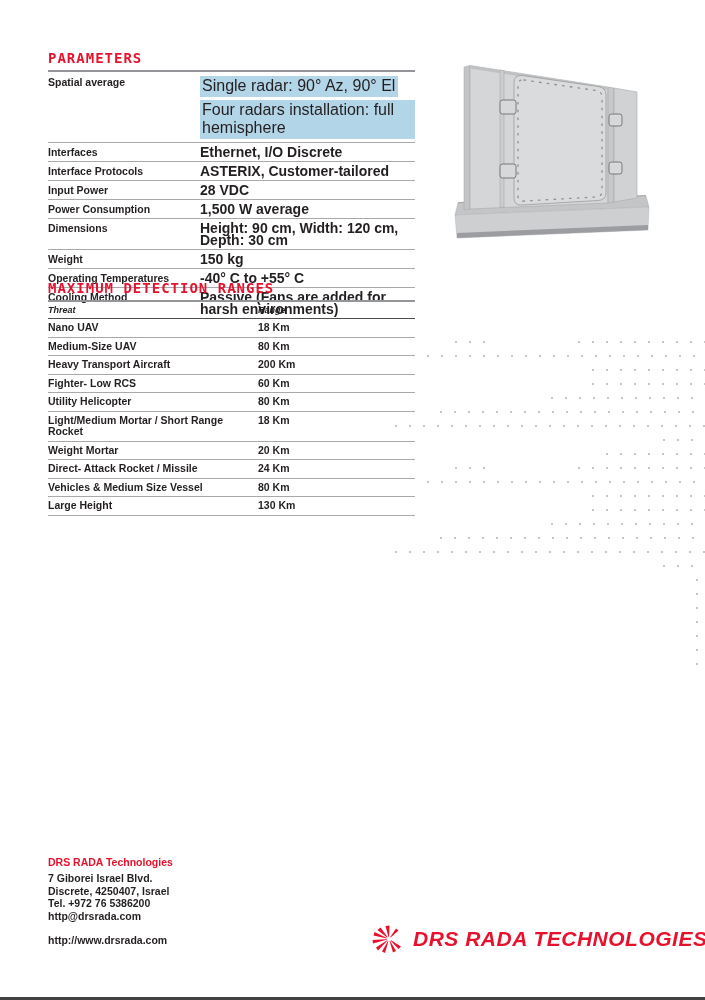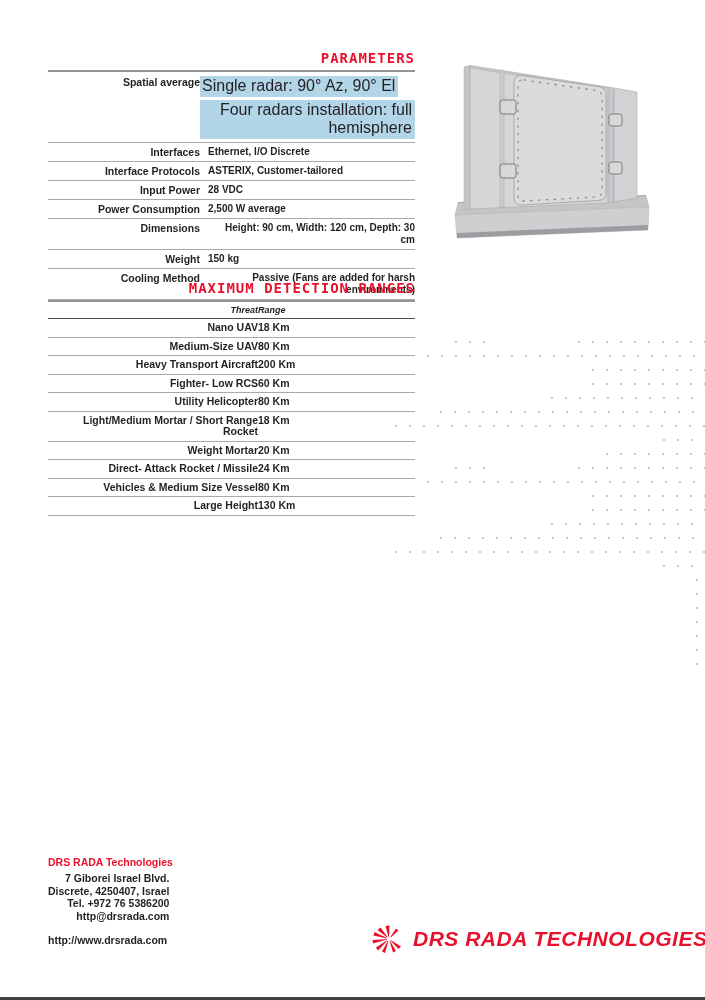--- a/index.html
+++ b/index.html
@@ -1,35 +1,34 @@
 <!DOCTYPE html>
 <html><head>
 <meta charset="utf-8">
 <style>
   html,body { margin:0; padding:0; background:#e9e9e9; }
   .page {
     position:relative; width:705px; height:1000px; margin:0 auto;
     background:#ffffff; overflow:hidden;
     font-family:"Liberation Sans", sans-serif; color:#231f20;
     box-shadow:0 0 4px rgba(0,0,0,.25);
-    text-align:right;
   }
   .section-title {
     margin:0 0 4px 0;
     font-family:"DejaVu Sans Mono", monospace;
     font-weight:bold; font-size:14px; letter-spacing:1px;
     color:#e8112d; white-space:nowrap;
   }
   .title-rule { height:2px; background:#939598; margin-bottom:1px; }
 
   
   .params-section { position:absolute; left:48px; top:50px; width:367px; }
   .prow { display:flex; align-items:flex-start; border-bottom:1px solid #a7a9ac; padding:3px 0 3px 0; }
   .plabel { width:152px; flex:0 0 152px; font-weight:bold; font-size:10.5px; line-height:12px; }
-  .pval  { font-weight:bold; font-size:10px; line-height:12px;margin-left:8px; }
+  .pval  { font-weight:bold; font-size:14px; line-height:12px; }
   .pvals { display:flex; flex-direction:column; gap:3px; }
   .hl { background:#b3d5e8; display:inline-block; padding:1px 3px 2px 2px; align-self:flex-start; }
 
   
   .ranges-section { position:absolute; left:48px; top:280px; width:367px; }
   .dhead { display:flex; border-bottom:1.5px solid #4d4d4f; padding:2px 0 3px 0;
            font-style:italic; font-weight:bold; font-size:9px; color:#231f20; }
   .dhead .c1 { width:210px; flex:0 0 210px; }
   .drow { display:flex; border-bottom:1px solid #a7a9ac; padding:3px 0; font-weight:bold; font-size:10.5px; line-height:11.5px; }
   .drow .c1 { width:210px; flex:0 0 210px; }
@@ -75,29 +74,33 @@
     <div class="prow">
       <div class="plabel">Interface Protocols</div>
       <div class="pval">ASTERIX, Customer-tailored</div>
     </div>
     <div class="prow">
       <div class="plabel">Input Power</div>
       <div class="pval">28 VDC</div>
     </div>
     <div class="prow">
       <div class="plabel">Power Consumption</div>
-      <div class="pval">2,500 W average</div>
+      <div class="pval">1,500 W average</div>
     </div>
     <div class="prow">
       <div class="plabel">Dimensions</div>
       <div class="pval">Height: 90 cm, Width: 120 cm, Depth: 30 cm</div>
     </div>
     <div class="prow">
       <div class="plabel">Weight</div>
       <div class="pval">150 kg</div>
+    </div>
+    <div class="prow">
+      <div class="plabel">Operating Temperatures</div>
+      <div class="pval">-40° C to +55° C</div>
     </div>
     <div class="prow">
       <div class="plabel">Cooling Method</div>
       <div class="pval">Passive (Fans are added for harsh environments)</div>
     </div>
   </section>
 
   <div class="radar-figure">
     <svg width="250" height="196" viewBox="0 0 250 196">
 

